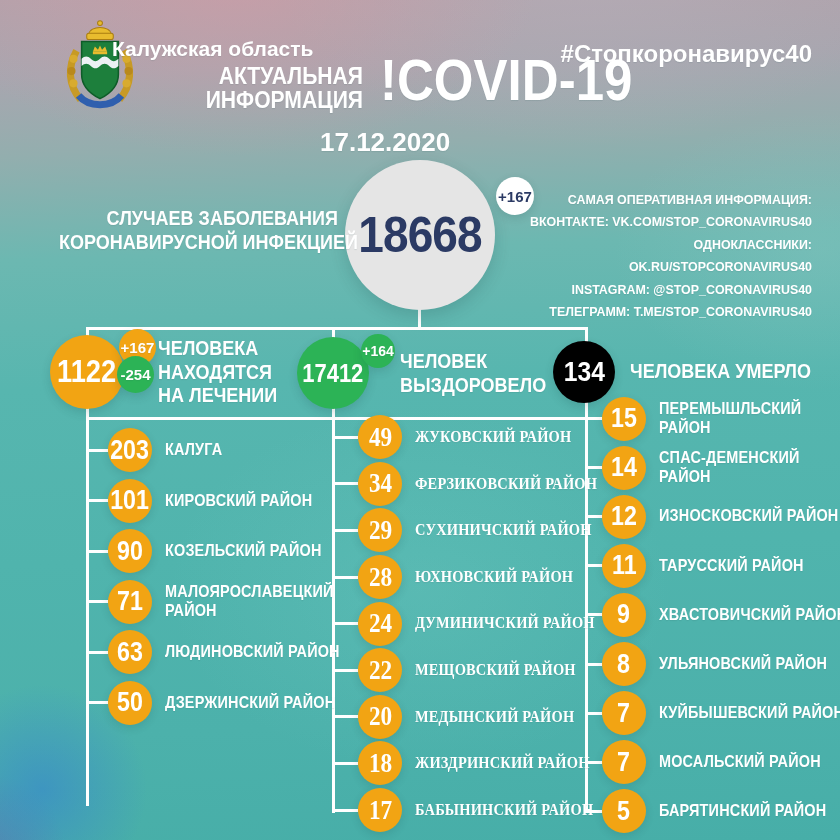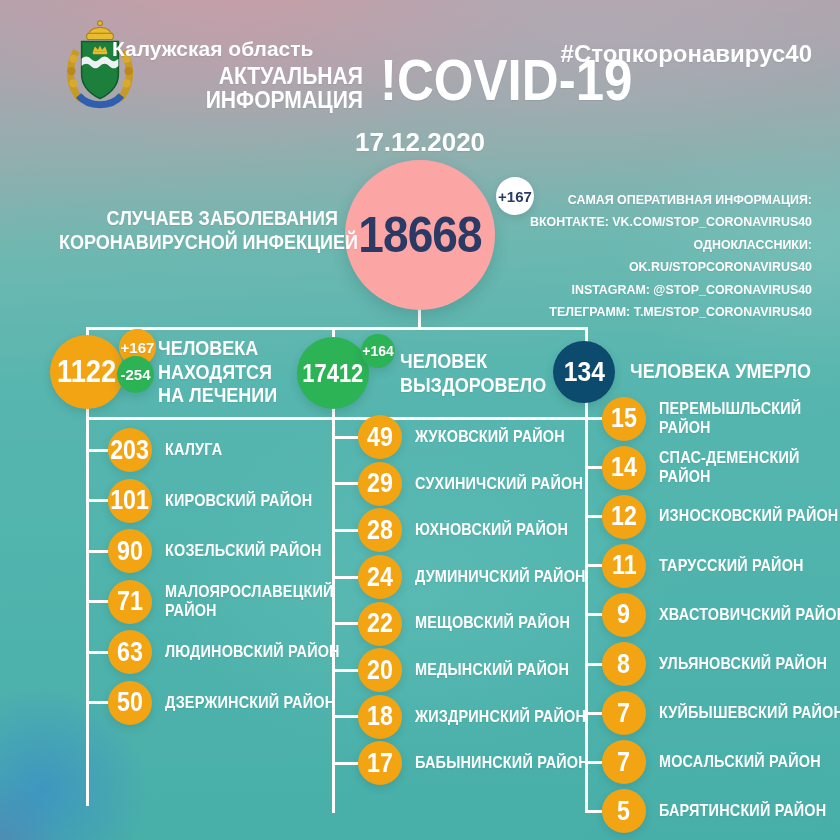--- a/index.html
+++ b/index.html
@@ -21,24 +21,24 @@
       linear-gradient(178deg,#b3a2ab 0%,#a8a6af 9%,#93aeae 18%,#6cb8b1 30%,#57b6af 45%,#50b4ad 65%,#4cb1ab 85%,#47aea8 100%);
   }
   
   .emblem{position:absolute;left:64px;top:18px;width:72px;height:98px;z-index:2;}
   .region-name{position:absolute;left:112px;top:37px;font-size:21px;z-index:2;}
   .hashtag{position:absolute;right:28px;top:40px;font-size:24px;z-index:2;}
   .info-title{position:absolute;left:163px;top:64px;width:200px;text-align:right;
     font-size:24px;line-height:24px;white-space:pre;transform:scaleX(.88);transform-origin:right top;z-index:2;}
   .covid-title{position:absolute;left:380px;top:50px;font-size:58px;line-height:60px;
     transform:scaleX(.88);transform-origin:left top;z-index:2;}
-  .date{position:absolute;left:320px;top:127px;width:200px;text-align:center;font-size:26px;z-index:2;}
+  .date{position:absolute;left:320px;top:127px;width:200px;font-size:26px;z-index:2;}
   
   .total{position:absolute;left:345px;top:160px;width:150px;height:150px;border-radius:50%;
-    background:#fca5a5;display:flex;align-items:center;justify-content:center;z-index:2;
+    background:#e5e5e5;display:flex;align-items:center;justify-content:center;z-index:2;
     box-shadow:0 6px 16px rgba(20,60,60,.18);}
   .total-num{display:inline-block;color:#2b3a64;font-size:50px;letter-spacing:-1px;
     transform:scaleX(.92);font-style:normal;text-shadow:none;}
   .total-badge{position:absolute;left:496px;top:177px;width:38px;height:38px;border-radius:50%;
     background:#fff;color:#2b3a64;font-size:15px;display:flex;align-items:center;justify-content:center;
     z-index:3;text-shadow:none;box-shadow:0 3px 8px rgba(20,60,60,.15);}
   .total-label{position:absolute;left:28px;top:206px;width:310px;text-align:right;font-size:20px;
     line-height:24px;white-space:pre;transform:scaleX(.9);transform-origin:right center;z-index:2;}
   .social{position:absolute;left:502px;top:189px;width:310px;text-align:right;font-size:13.5px;
     line-height:22.4px;transform:scaleX(.92);transform-origin:right top;z-index:2;}
@@ -46,35 +46,35 @@
   .cline{position:absolute;background:#fff;z-index:1;}
   .line-stub{left:418px;top:307px;width:3px;height:22px;}
   .line-bracket{left:86px;top:327px;width:501px;height:3px;}
   .line-v1{left:86px;top:327px;width:3px;height:479px;}
   .line-v2{left:332px;top:327px;width:3px;height:486px;}
   .line-v3{left:585px;top:327px;width:3px;height:486px;}
   .line-table{left:86px;top:417px;width:502px;height:3px;}
   
   .scircle{position:absolute;border-radius:50%;display:flex;align-items:center;justify-content:center;
     z-index:2;box-shadow:0 4px 10px rgba(20,60,60,.16);}
-  .c-orange{background:#f2a413;} .c-green{background:#2cb356;} .c-navy{background:#0c4a6e;}
+  .c-orange{background:#f2a413;} .c-green{background:#2cb356;} .c-navy{background:#000000;}
   .snum{display:inline-block;font-style:normal;transform:scaleX(.88);text-shadow:none;}
   .stat1{left:50px;top:335px;width:74px;height:74px;} .stat1 .snum{font-size:31px;}
   .stat1-up{left:119px;top:329px;width:37px;height:37px;font-size:15px;}
   .stat1-down{left:117px;top:356px;width:37px;height:37px;font-size:15px;}
   .stat2{left:297px;top:337px;width:72px;height:72px;} .stat2 .snum{font-size:25px;}
   .stat2-up{left:361px;top:334px;width:34px;height:34px;font-size:14px;}
   .stat3{left:553px;top:341px;width:62px;height:62px;} .stat3 .snum{font-size:28px;}
   .stat-label{position:absolute;font-size:20px;line-height:23.5px;white-space:pre;
     transform:scaleX(.9);transform-origin:left center;z-index:2;}
   .lbl1{left:158px;top:337px;} .lbl2{left:400px;top:350px;} .lbl3{left:630px;top:360px;}
   
   .col{position:absolute;display:flex;flex-direction:column;z-index:2;}
   .col1{left:86px;top:425px;--rh:50.5px;--tick:22px;}
-  .col2{left:332px;top:414px;--rh:46.6px;--tick:26px;}
+  .col2{left:332px;top:414px;font-family:Liberation Serif, serif;--rh:46.6px;--tick:26px;}
   .col3{left:585px;top:394px;--rh:49.1px;--tick:17px;}
   .row{height:var(--rh);display:flex;align-items:center;}
   .tick{width:var(--tick);height:3px;background:#fff;flex:none;}
   .badge{width:44px;height:44px;border-radius:50%;background:#f2a413;flex:none;
     display:flex;align-items:center;justify-content:center;box-shadow:0 3px 8px rgba(20,60,60,.14);}
   .bt{display:inline-block;transform:scaleX(.86);font-style:normal;font-weight:700;
     color:#fff;font-size:27px;text-shadow:none;}
   .rlabel{margin-left:13px;font-size:17px;line-height:18.5px;white-space:pre;letter-spacing:.2px;
     transform:scaleX(.85);transform-origin:left center;}
 </style>
@@ -201,20 +201,27 @@
       <div class="row">
         <span class="tick"></span>
         <span class="badge">
           <b class="bt">49</b>
         </span>
         <span class="rlabel">ЖУКОВСКИЙ РАЙОН</span>
       </div>
       <div class="row">
         <span class="tick"></span>
         <span class="badge">
+          <b class="bt">34</b>
+        </span>
+        <span class="rlabel">ФЕРЗИКОВСКИЙ РАЙОН</span>
+      </div>
+      <div class="row">
+        <span class="tick"></span>
+        <span class="badge">
           <b class="bt">29</b>
         </span>
         <span class="rlabel">СУХИНИЧСКИЙ РАЙОН</span>
       </div>
       <div class="row">
         <span class="tick"></span>
         <span class="badge">
           <b class="bt">28</b>
         </span>
         <span class="rlabel">ЮХНОВСКИЙ РАЙОН</span>

